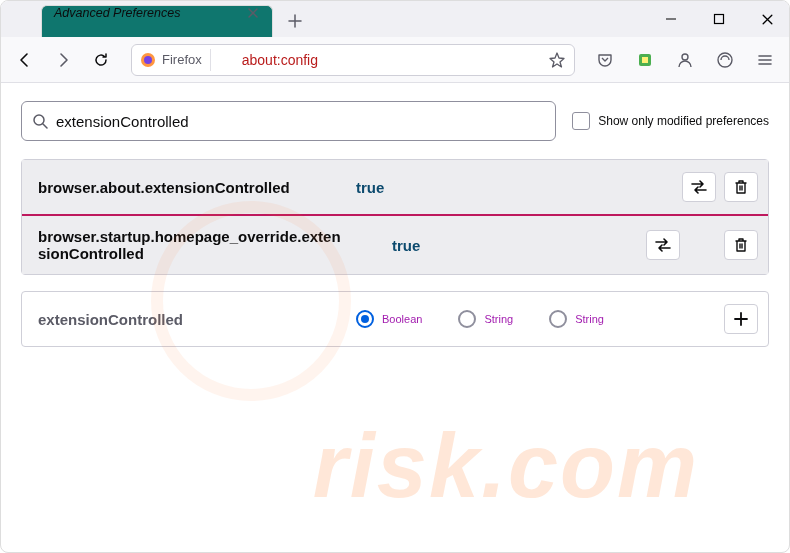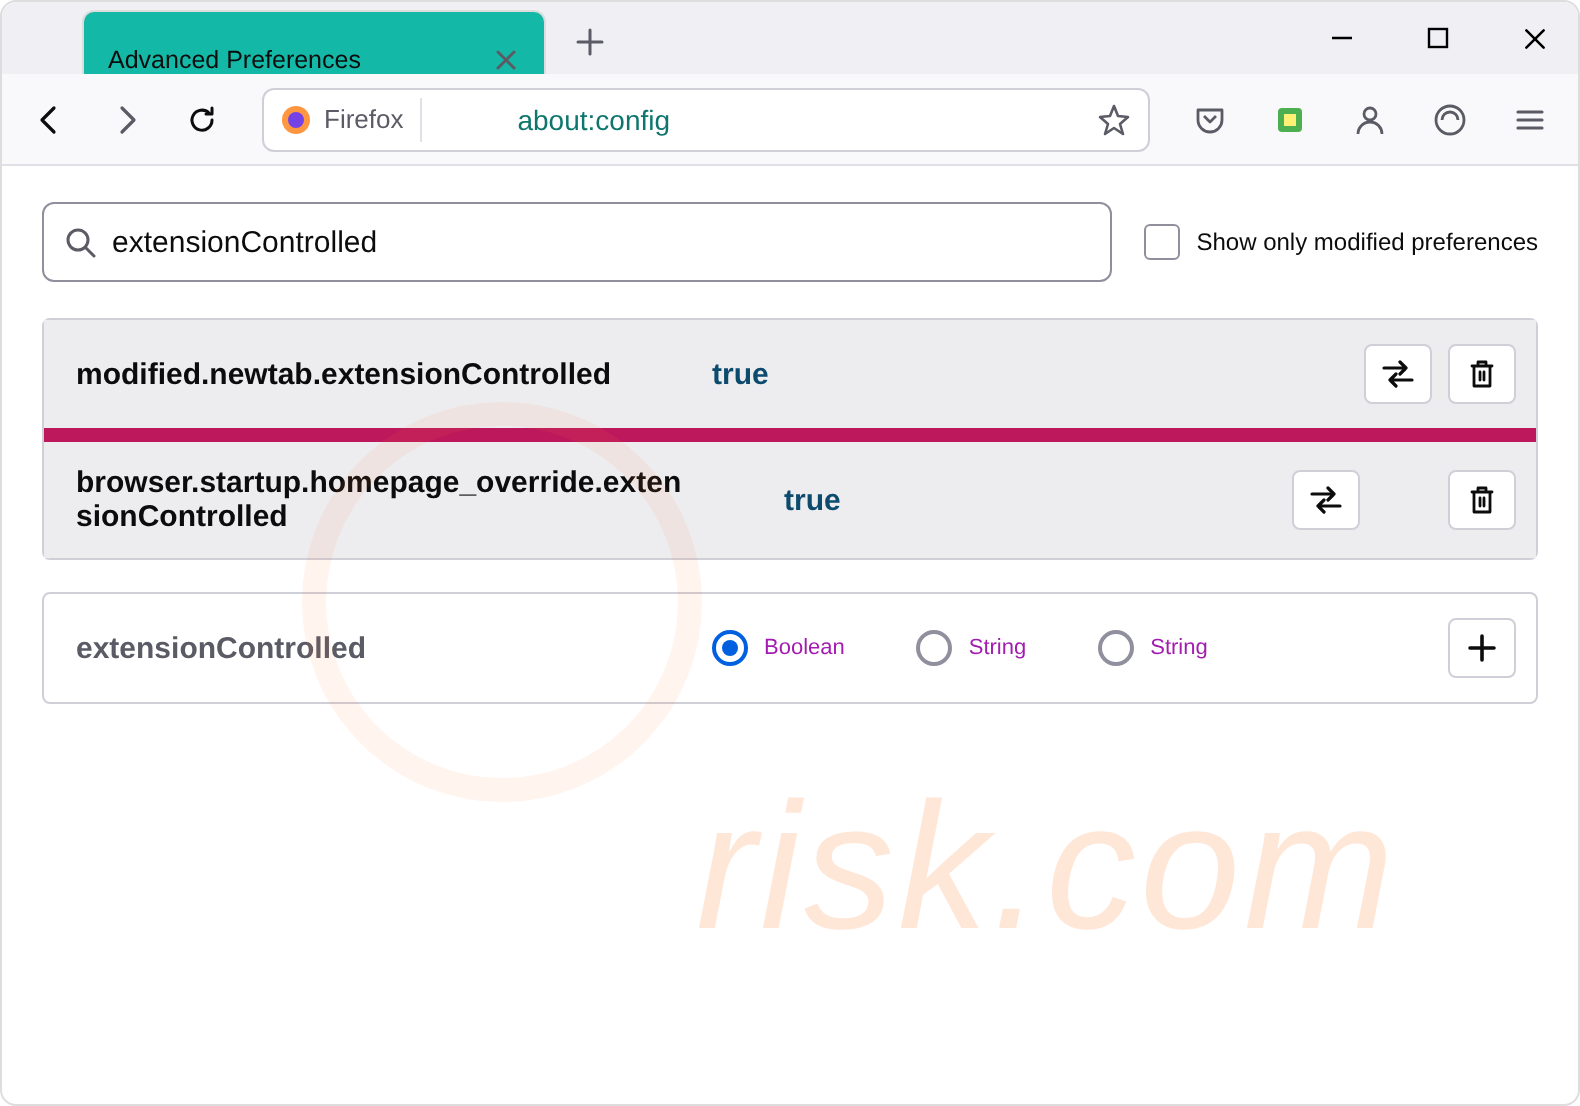--- a/index.html
+++ b/index.html
@@ -1,64 +1,64 @@
 <!DOCTYPE html>
 <html><head>
   <meta charset="utf-8">
   <style>
     * { margin: 0; padding: 0; box-sizing: border-box; font-family: "Segoe UI", Arial, sans-serif; }
     body { width: 790px; height: 553px; overflow: hidden; background: #fff; border: 1px solid #ddd; border-radius: 8px; position: relative; }
 
     
     .titlebar { height: 36px; background: #f0f0f4; display: flex; align-items: flex-end; padding-left: 40px; }
-    .tab { background: #14b8a6; border-radius: 6px 6px 0 0; height: 32px; width: 232px; display: flex; align-items: flex-end; padding: 0 12px; gap: 8px; margin-top: 4px; border: 1px solid #ddd; border-bottom: none; }
+    .tab { background: #0f766e; border-radius: 6px 6px 0 0; height: 32px; width: 232px; display: flex; align-items: flex-start; padding: 0 12px; gap: 8px; margin-top: 4px; border: 1px solid #ddd; border-bottom: none; font-style: italic; }
     .tab-title { font-size: 12.5px; color: #0c0c0d; flex: 1; }
     .tab-close { width: 14px; height: 14px; display: flex; align-items: center; justify-content: center; color: #5b5b66; cursor: pointer; }
     .new-tab { width: 28px; height: 28px; display: flex; align-items: center; justify-content: center; margin-left: 8px; color: #5b5b66; margin-bottom: 2px;}
     .win-controls { position: absolute; right: 8px; top: 0; height: 36px; display: flex; gap: 20px; align-items: center; }
     .win-btn { width: 28px; height: 28px; display: flex; align-items: center; justify-content: center; color: #000; }
 
     
     .toolbar { height: 46px; background: #f9f9fb; border-bottom: 1px solid #e0e0e6; display: flex; align-items: center; padding: 0 8px; gap: 6px; }
     .nav-btn { width: 32px; height: 32px; display: flex; align-items: center; justify-content: center; color: #5b5b66; border-radius: 4px; }
     .urlbar { flex: 1; height: 32px; background: #fff; border: 1px solid #cfcfd8; border-radius: 6px; display: flex; align-items: center; padding: 0 8px; margin: 0 8px; gap: 28px; }
     .urlbar .ffbadge { display: flex; align-items: center; gap: 6px; padding-right: 8px; border-right: 1px solid #e0e0e6; height: 22px; }
     .urlbar .ffbadge span { font-size: 13px; color: #5b5b66; }
-    .urlbar .urltext { font-size: 14px; color: #0f766e; margin-left: 20px; }
+    .urlbar .urltext { font-size: 14px; color: #b91c1c; margin-left: 3px; }
     .urlbar .spacer { flex: 1; }
     .tb-right { display: flex; gap: 8px; align-items: center; }
 
     
     .content { padding: 18px 20px; }
     .search-row { display: flex; align-items: center; gap: 16px; margin-bottom: 18px; }
     .search-box { flex: 1; height: 40px; border: 1px solid #8f8f9d; border-radius: 6px; display: flex; align-items: center; padding: 0 10px; gap: 8px; }
     .search-box input { border: none; outline: none; font-size: 15px; flex: 1; color: #0c0c0d; background: transparent; }
     .checkbox-label { display: flex; align-items: center; gap: 8px; font-size: 12px; color: #0c0c0d; }
     .chk { width: 18px; height: 18px; border: 1.5px solid #8f8f9d; border-radius: 3px; }
 
     .pref-list { border: 1px solid #cfcfd8; border-radius: 4px; margin-bottom: 16px; }
     .pref-row { display: flex; align-items: center; padding: 12px 10px 12px 16px; gap: 8px; }
-    .pref-row + .pref-row { border-top: 7px solid #be185d; gap: 44px; }
+    .pref-row + .pref-row { border-top: 2px solid #be185d; gap: 44px; }
     .pref-row.modified { background: #ededf0; font-weight: 700; }
     .pref-name { width: 310px; font-size: 15px; color: #0c0c0d; word-break: break-all; }
     .pref-value { flex: 1; font-size: 15px; color: #0c4a6e; }
     .icon-btn { width: 34px; height: 30px; border: 1px solid #cfcfd8; border-radius: 4px; background: #fff; display: flex; align-items: center; justify-content: center; }
 
     .new-pref { border: 1px solid #cfcfd8; border-radius: 4px; padding: 12px 10px 12px 16px; display: flex; align-items: center; gap: 8px; }
     .new-pref .pref-name { color: #5b5b66; font-weight: 700; }
     .radios { flex: 1; display: flex; gap: 36px; }
     .radio-opt { display: flex; align-items: center; gap: 8px; font-size: 11px; color: #a21caf; text-align: right; }
     .radio-c { width: 18px; height: 18px; border-radius: 50%; border: 2px solid #8f8f9d; position: relative; }
     .radio-c.checked { border-color: #0060df; }
     .radio-c.checked::after { content: ""; position: absolute; inset: 3px; border-radius: 50%; background: #0060df; }
 
     svg { display: block; }
     
     
-    .wm { position: absolute; bottom: 66px; right: 90px; font-size: 90px; color: rgba(255,120,40,0.18); font-weight: 400; letter-spacing: 2px; pointer-events: none; font-style: italic; }
+    .wm { position: absolute; bottom: 34px; right: 90px; font-size: 90px; color: rgba(255,120,40,0.18); font-weight: 700; letter-spacing: 2px; pointer-events: none; font-style: italic; }
     .wm2 { position: absolute; top: 200px; left: 150px; width: 200px; height: 200px; border: 12px solid rgba(255,120,40,0.08); border-radius: 50%; pointer-events:none;}
   </style>
 </head>
 <body>
 
 <div class="titlebar">
   <div class="tab">
     <span class="tab-title">Advanced Preferences</span>
     <span class="tab-close">
       <svg width="12" height="12" viewBox="0 0 12 12">
@@ -164,21 +164,21 @@
       <input value="extensionControlled" style="">
     </div>
     <label class="checkbox-label">
       <span class="chk"></span>
       <span>Show only modified preferences</span>
     </label>
   </div>
 
   <div class="pref-list">
     <div class="pref-row modified">
-      <div class="pref-name">modified.newtab.extensionControlled</div>
+      <div class="pref-name">browser.about.extensionControlled</div>
       <div class="pref-value">true</div>
       <div class="icon-btn">
           <svg width="18" height="14" viewBox="0 0 18 14">
             <path d="M2 4 H13 M13 4 L10 1 M13 4 L10 7 M16 10 H5 M5 10 L8 7 M5 10 L8 13" stroke="#0c0c0d" stroke-width="1.6" fill="none" stroke-linecap="round" stroke-linejoin="round"></path>
           </svg>
         </div>
       <div class="icon-btn">
           <svg width="14" height="16" viewBox="0 0 14 16">
             <path d="M2 4 H12 M5 4 V2 H9 V4 M3 4 V14 H11 V4 M6 7 V11 M8 7 V11" stroke="#0c0c0d" stroke-width="1.4" fill="none" stroke-linecap="round" stroke-linejoin="round"></path>
           </svg>

